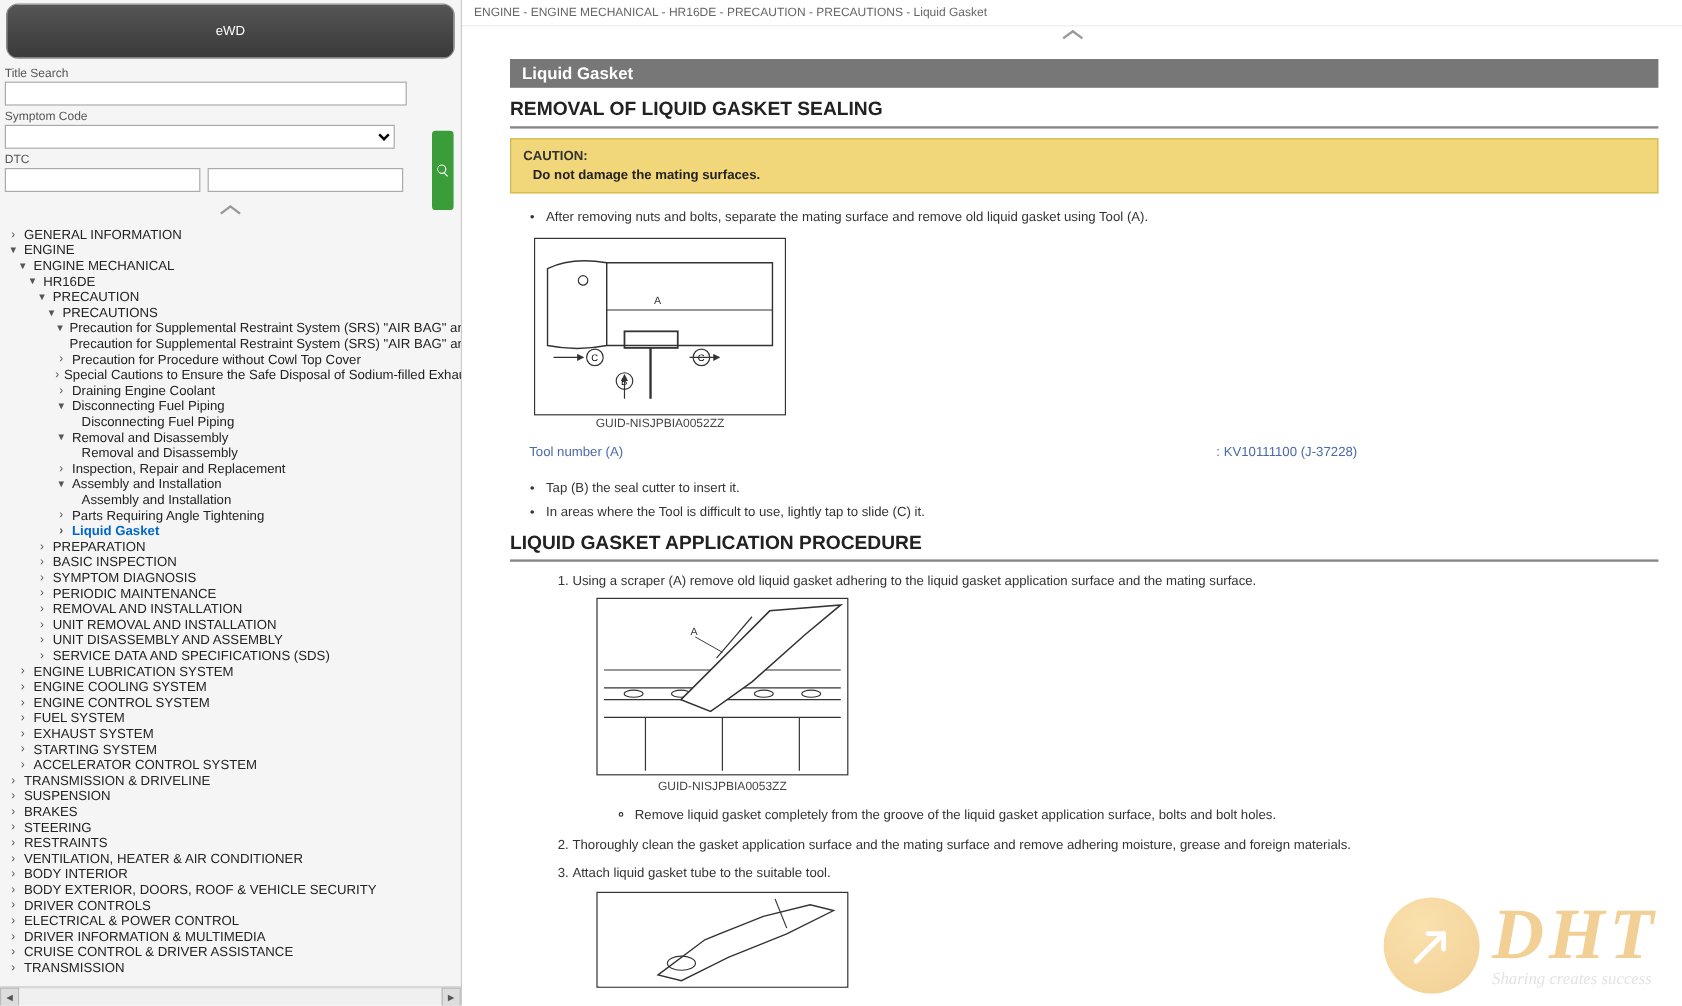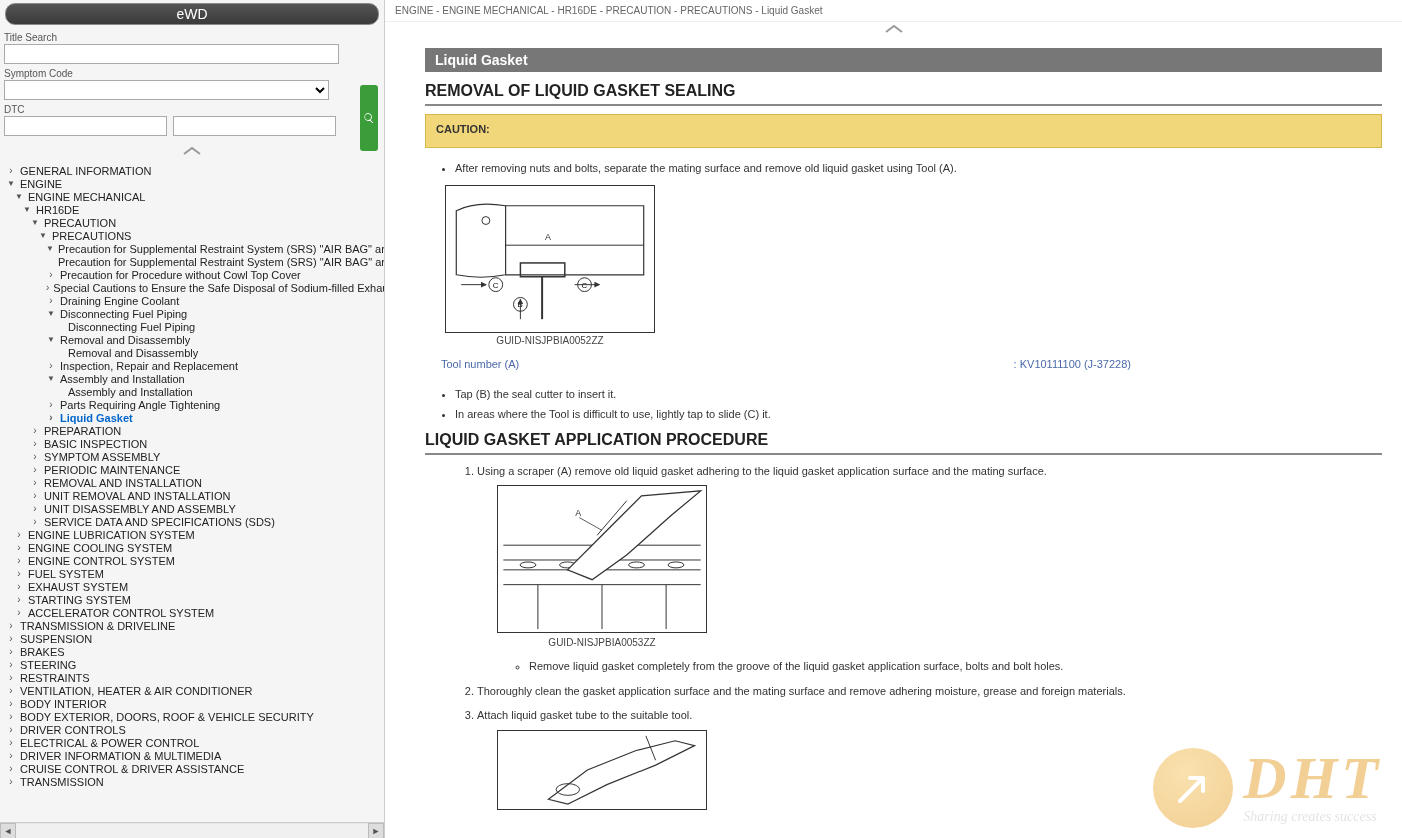--- a/index.html
+++ b/index.html
@@ -1,20 +1,20 @@
 <!DOCTYPE html>
 <html><head>
 <meta charset="utf-8">
 <style>
 * { margin: 0; padding: 0; box-sizing: border-box; }
 body { font-family: Verdana, Geneva, sans-serif; font-size: 11px; color: #333; background: #fff; overflow: hidden; }
 .app { display: flex; width: 1402px; height: 838px; }
 .sidebar { width: 385px; background: #f5f5f5; display: flex; flex-direction: column; border-right: 1px solid #ccc; position: relative; }
 .sidebar-tabs { padding: 3px 5px; display: flex; flex-direction: column; gap: 4px; }
-.tab-btn { border-radius: 10px; padding: 2px; font-size: 14px; text-align: center; cursor: pointer; border: 1px solid #888; }
+.tab-btn { border-radius: 10px; padding: 16px; font-size: 11px; text-align: center; cursor: pointer; border: 1px solid #888; }
 .tab-ewd { background: linear-gradient(#555,#3a3a3a); color: #fff; }
 .tab-wdpdf { background: linear-gradient(#666,#4a4a4a); color: #fff; }
 .search-area { padding: 4px 4px; position: relative; }
 .search-row { margin-bottom: 4px; }
 .search-label { font-size: 10px; color: #555; margin-bottom: 1px; }
 .search-input { width: 335px; height: 20px; border: 1px solid #aaa; background: #fff; font-size: 11px; padding: 0 4px; }
 .search-select { width: 325px; height: 20px; border: 1px solid #aaa; background: #fff; font-size: 11px; }
 .dtc-row { display: flex; gap: 6px; }
 .dtc-input { width: 163px; height: 20px; border: 1px solid #aaa; background: #fff; }
 .search-btn { position: absolute; right: 6px; top: 57px; width: 18px; height: 66px; background: #3a9d3a; border-radius: 3px; display: flex; align-items: center; justify-content: center; cursor: pointer; }
@@ -182,21 +182,21 @@
         <div class="tree-item indent-3">
           <span class="arrow">›</span>
           <span>PREPARATION</span>
         </div>
         <div class="tree-item indent-3">
           <span class="arrow">›</span>
           <span>BASIC INSPECTION</span>
         </div>
         <div class="tree-item indent-3">
           <span class="arrow">›</span>
-          <span>SYMPTOM ASSEMBLY</span>
+          <span>SYMPTOM DIAGNOSIS</span>
         </div>
         <div class="tree-item indent-3">
           <span class="arrow">›</span>
           <span>PERIODIC MAINTENANCE</span>
         </div>
         <div class="tree-item indent-3">
           <span class="arrow">›</span>
           <span>REMOVAL AND INSTALLATION</span>
         </div>
         <div class="tree-item indent-3">
@@ -304,20 +304,21 @@
     <div class="content-collapse">
       <svg width="20" height="10" viewBox="0 0 20 10">
           <path d="M2 8l8-6 8 6" stroke="#999" stroke-width="2" fill="none"></path>
         </svg>
     </div>
     <div class="main">
       <div class="section-title">Liquid Gasket</div>
       <div class="section-heading">REMOVAL OF LIQUID GASKET SEALING</div>
       <div class="caution-box">
         <div class="caution-label">CAUTION:</div>
+        <div class="caution-text">Do not damage the mating surfaces.</div>
       </div>
       <ul class="bullet-list">
         <li>After removing nuts and bolts, separate the mating surface and remove old liquid gasket using Tool (A).</li>
       </ul>
       <div class="figure-box">
         <svg viewBox="0 0 210 148">
           <rect x="0" y="0" width="210" height="148" fill="#fff"></rect>
           <path d="M10 25 Q30 15 60 20 L60 90 Q35 95 10 90 Z" fill="none" stroke="#333" stroke-width="1.2"></path>
           <circle cx="40" cy="35" r="4" fill="none" stroke="#333"></circle>
           <path d="M60 20 L200 20 L200 90 L60 90" fill="none" stroke="#333" stroke-width="1.2"></path>

